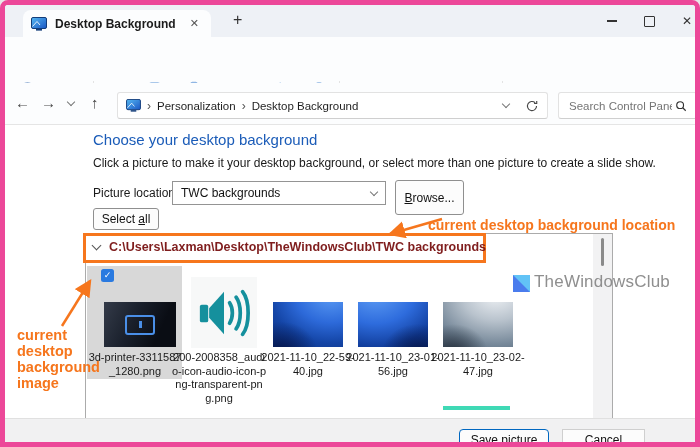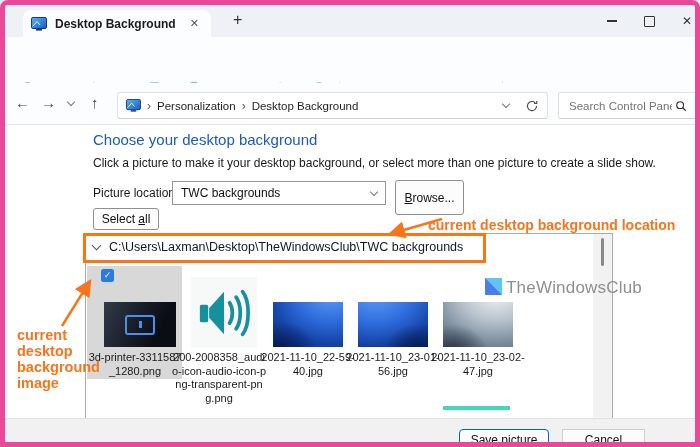--- a/index.html
+++ b/index.html
@@ -80,21 +80,21 @@
      background:radial-gradient(95% 130% at 85% 120%,rgba(5,18,64,.95),rgba(8,28,90,0) 55%),
                 radial-gradient(140% 170% at 25% -20%,#5f9ef5 0%,#2e6cdd 40%,#123f9e 70%,#092a72 100%);}
   .silver{left:438px;top:177px;width:70px;height:45px;
      background:radial-gradient(90% 120% at 15% 115%,rgba(30,40,52,.9),rgba(40,52,66,0) 55%),
                 radial-gradient(135% 160% at 75% -15%,#eef1f4 0%,#b9c3cd 35%,#77899a 68%,#48586a 100%);}
   .flabel{top:226px;width:96px;font-size:11px;line-height:13.5px;text-align:center;color:#1a1a1a;
           word-break:break-all;}
   .sliver{left:438px;top:281px;width:67px;height:4px;}
   .list-scroll{left:588px;top:109px;width:19px;height:296px;background:#f2f2f3;}
   .list-thumb{left:596px;top:113px;width:3px;height:28px;background:#8a8a8a;border-radius:2px;}
-  .watermark{left:480px;top:147px;display:flex;align-items:flex-start;gap:4px;z-index:30;margin-top:6px;}
+  .watermark{left:508px;top:147px;display:flex;align-items:flex-end;gap:4px;z-index:30;}
   .twc-logo{width:17px;height:17px;background:linear-gradient(to top right,#4a7ced 49.6%,#62c3f6 50.4%);}
   .twc-text{font-size:17px;color:#8f8f8f;letter-spacing:.2px;white-space:nowrap;}
 
   
   .win-scroll{left:691px;top:121px;width:9px;height:292px;background:#fafafa;border-left:1px solid #ececec;box-sizing:border-box;}
   .win-thumb{left:695px;top:127px;width:3px;height:222px;background:#8a8a8a;border-radius:2px;}
 
   
   .bottombar{left:0;top:413px;width:700px;height:34px;background:#f1f1f2;border-top:1px solid #e0e0e0;box-sizing:border-box;}
   .save{left:454px;top:10px;width:90px;height:21px;border-radius:4px;border-width:1px;}
@@ -257,21 +257,21 @@
     </div>
     <div class="abs btn selall">
       <span><span>Select </span><u>a</u><span>ll</span></span>
     </div>
 
     <div class="abs annot annot1 annot-color" style="color: rgb(246, 118, 29);">current desktop background location</div>
     <div class="abs annot annot2 annot-color" style="color: rgb(246, 118, 29);">current desktop background image</div>
 
     <div class="abs listbox"></div>
     <span class="abs chev pathchev" style="transform:rotate(45deg);border-color:#555;"></span>
-    <div class="abs pathrow path-color" style="color: #0f172a;">C:\Users\Laxman\Desktop\TheWindowsClub\TWC backgrounds</div>
+    <div class="abs pathrow path-color" style="color: #7f1d1d; font-weight: bold;">C:\Users\Laxman\Desktop\TheWindowsClub\TWC backgrounds</div>
     <div class="abs orange-box annot-border" style="border-color: rgb(246, 118, 29);"></div>
 
     <div class="abs tile-sel"></div>
     <div class="abs checkbox checkbox-color" style="background: rgb(42, 122, 224);">
       <span>✓</span>
     </div>
 
     <div class="abs thumb printer">
         <div class="pg"></div>
       </div>

